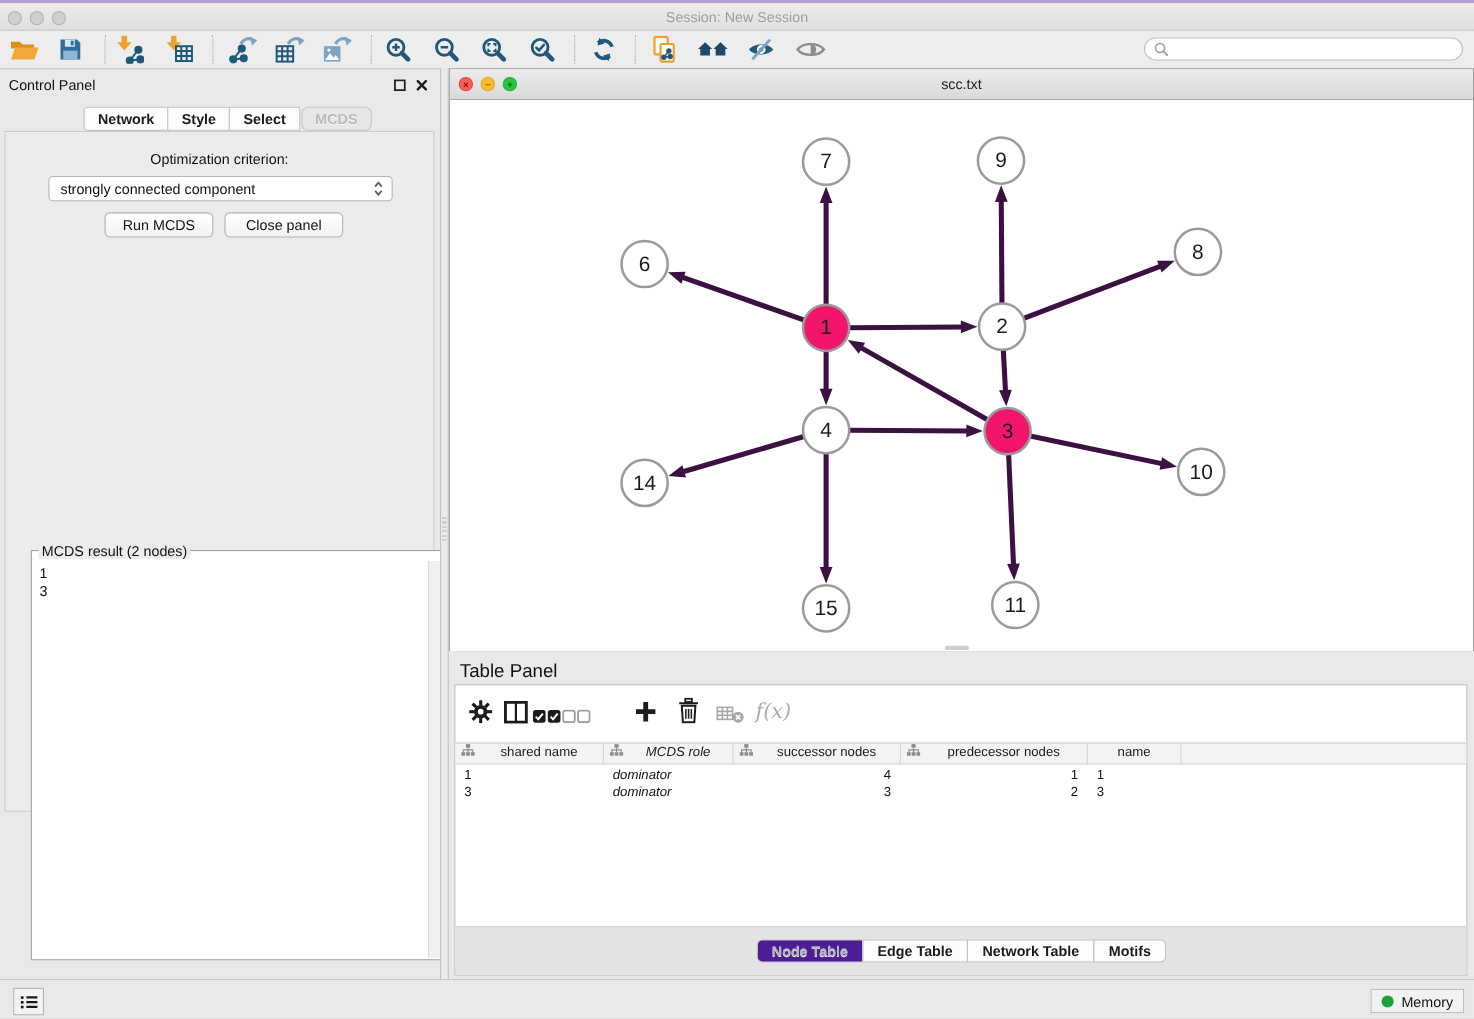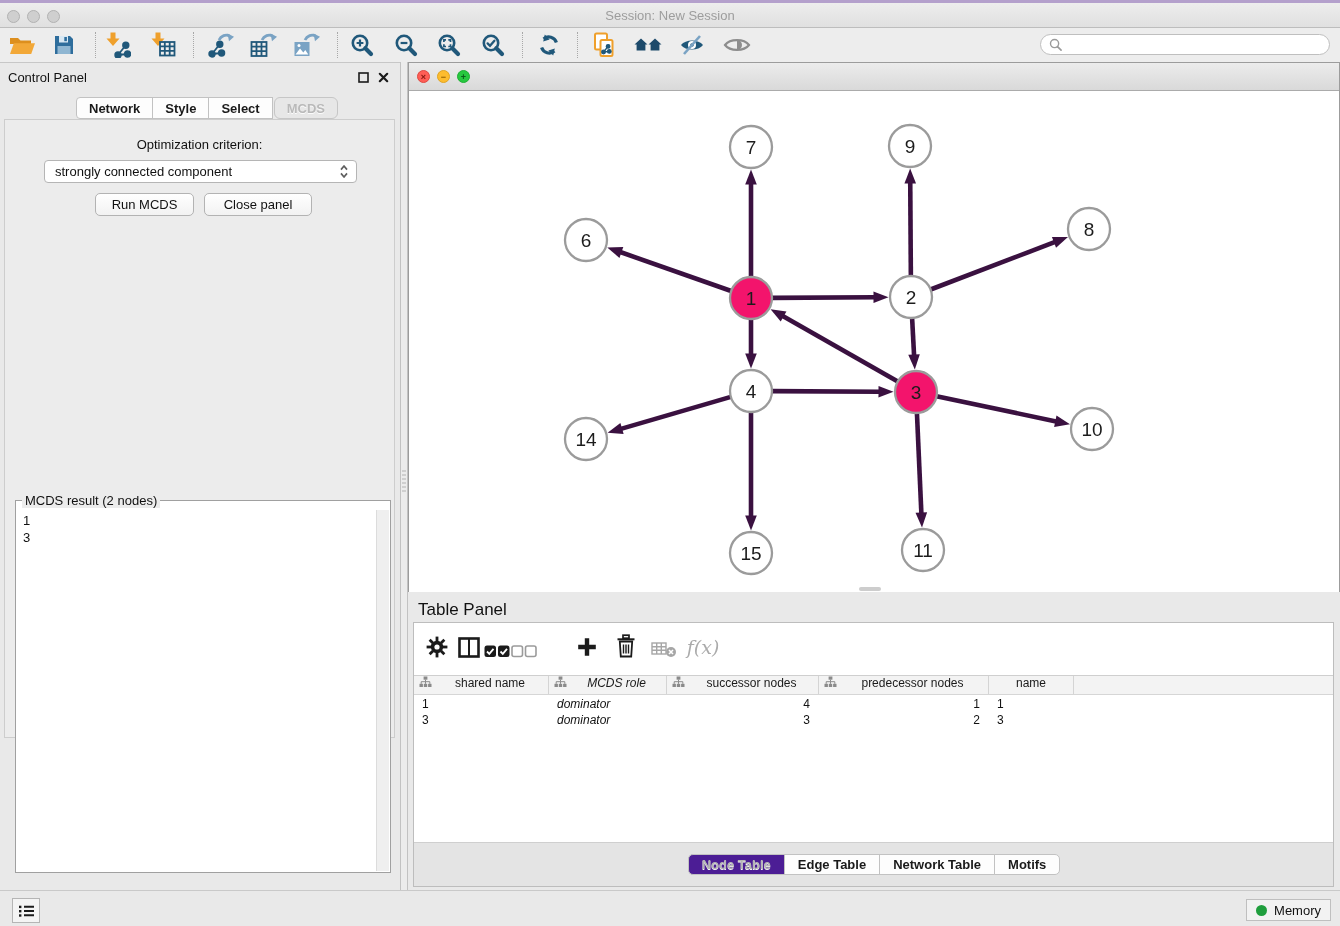--- a/index.html
+++ b/index.html
@@ -40,21 +40,21 @@
   .cp-body{position:absolute;left:4px;top:57px;width:391px;height:619px;background:#ececec;
            border:1px solid #cdcdcd;box-sizing:border-box;}
   .opt-label{position:absolute;left:0;right:0;top:17px;text-align:center;font-size:13px;color:#111;}
   .dropdown{position:absolute;left:39px;top:40px;width:313px;height:23px;background:#fff;
             border:1px solid #b5b5b5;border-radius:4px;display:flex;align-items:center;
             box-sizing:border-box;}
   .dropdown .dd-text{flex:1;font-size:13px;padding-left:10px;color:#111;}
   .btn{position:absolute;height:23px;background:linear-gradient(#ffffff,#f2f2f2);
        border:1px solid #b3b3b3;border-radius:5px;font-size:13px;color:#111;
        display:flex;align-items:center;justify-content:center;box-sizing:border-box;}
-  .result-fieldset{position:absolute;left:10px;top:373px;width:374px;height:378px;
+  .result-fieldset{position:absolute;left:23px;top:373px;width:374px;height:378px;
                    border:1px solid #a0a0a0;background:#fff;padding:0;margin:0;}
   .result-fieldset legend{font-size:13px;color:#111;background:#ececec;padding:0 3px;
                           margin-left:6px;}
   .result-lines{position:absolute;left:0;top:2px;right:14px;bottom:0;padding:2px 7px;
                 font-size:13px;line-height:17px;color:#111;}
   .result-scroll{position:absolute;right:1px;top:2px;bottom:1px;width:12px;background:#efefef;
                  border-left:1px solid #dcdcdc;}
   
   .v-divider{position:absolute;left:400px;top:62px;width:8px;height:828px;background:#ececec;
              border-left:1px solid #c2c2c2;border-right:1px solid #c2c2c2;box-sizing:border-box;}
@@ -318,20 +318,21 @@
 
   <div class="v-divider">
     <div class="v-grip"></div>
   </div>
 
   <div class="network-window">
     <div class="nw-titlebar">
       <div class="mac-dot" style="left:8px;background:#ff5e56;border:1px solid #df4841;color:#83150e">×</div>
       <div class="mac-dot" style="left:28px;background:#fdbc2e;border:1px solid #e0a422;color:#8f5e00">−</div>
       <div class="mac-dot" style="left:48px;background:#27c83f;border:1px solid #1faf34;color:#0a5e1a">+</div>
+      <div class="nw-title">scc.txt</div>
     </div>
     <div class="nw-canvas" id="graph-canvas"><svg width="930" height="501">
           <line x1="342" y1="186" x2="342" y2="91.5" stroke="#3a1140" stroke-width="4.6"></line>
           <polygon points="342,78.5 347.8,93.5 336.2,93.5" fill="#3a1140"></polygon>
           <line x1="322.18835217887363" y1="200.03590561439194" x2="210.49111893571364" y2="160.77263574709934" stroke="#3a1140" stroke-width="4.6"></line>
           <polygon points="198.22676552263542,156.46152969886577 214.3013590823222,155.96409438560806 210.45452599312918,166.90767127727787" fill="#3a1140"></polygon>
           <line x1="362.9995898557659" y1="206.86875256340147" x2="466.5006933390624" y2="206.22187066663088" stroke="#3a1140" stroke-width="4.6"></line>
           <polygon points="479.50043944025083,206.14062225349844 464.53698169243097,212.03425714456608 464.4644831084051,200.4344837004287" fill="#3a1140"></polygon>
           <line x1="342" y1="228" x2="342" y2="264.5" stroke="#3a1140" stroke-width="4.6"></line>
           <polygon points="342,277.5 336.2,262.5 347.8,262.5" fill="#3a1140"></polygon>

